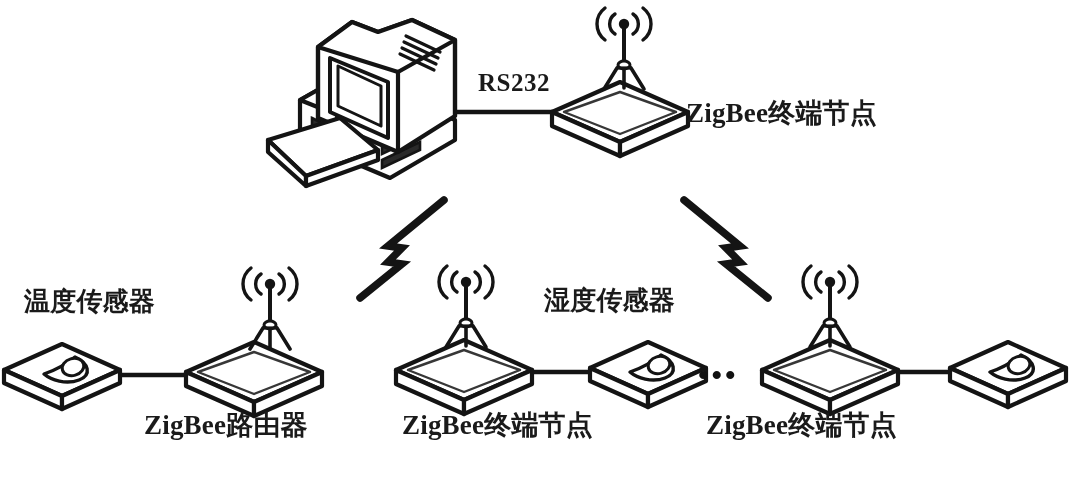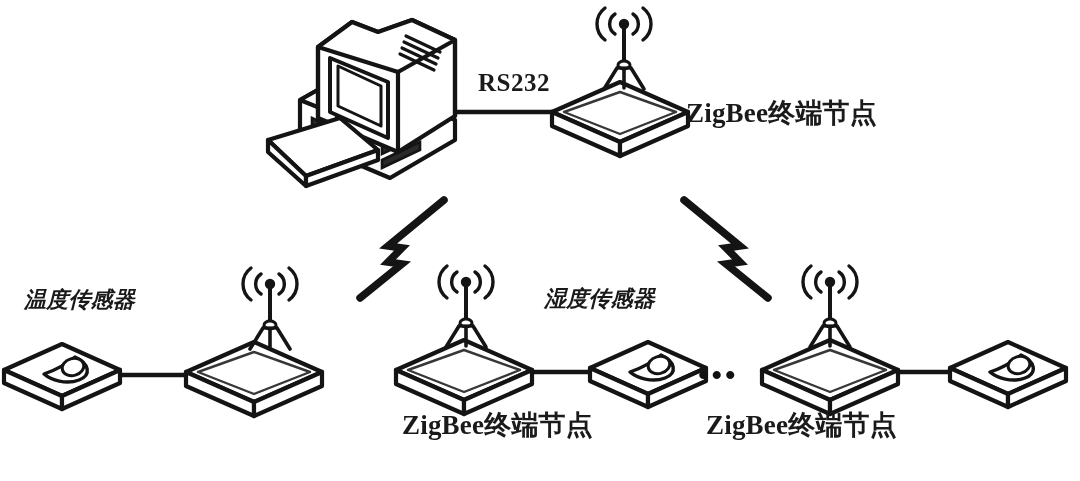--- a/index.html
+++ b/index.html
@@ -13,21 +13,21 @@
   svg#scene{position:absolute;left:0;top:0;width:1080px;height:481px;display:block;}
   .lbl{
     position:absolute;
     font-family:"Liberation Serif","DejaVu Serif",serif;
     color:#1a1a1a;
     white-space:nowrap;
     font-weight:700;
     letter-spacing:0.2px;
     -webkit-font-smoothing:antialiased;
   }
-  .lbl-cn{font-size:22px;line-height:1;font-style:italic;}
+  .lbl-cn{font-size:26px;line-height:1;}
   .lbl-mix{font-size:27px;line-height:1;}
   .lbl-rs{font-size:25px;line-height:1;letter-spacing:0.5px;}
   .lbl-ellipsis{font-size:30px;line-height:1;letter-spacing:3px;color:#111;}
 </style>
 </head>
 <body>
 
 <div id="diagram-root">
 
   <svg id="scene" viewBox="0 0 1080 481">
@@ -164,20 +164,21 @@
 
   <div class="lbl lbl-rs" style="left:478px; top:70px;">RS232</div>
 
   <div class="lbl lbl-mix" style="left:686px; top:100px;">ZigBee终端节点</div>
 
   <div class="lbl lbl-cn" style="left:24px; top:289px;">温度传感器</div>
 
   <div class="lbl lbl-cn" style="left:544px; top:288px;">湿度传感器</div>
 
 
+  <div class="lbl lbl-mix" style="left:144px; top:412px;">ZigBee路由器</div>
 
   <div class="lbl lbl-mix" style="left:402px; top:412px;">ZigBee终端节点</div>
 
   <div class="lbl lbl-mix" style="left:706px; top:412px;">ZigBee终端节点</div>
 
   <div class="lbl lbl-ellipsis" style="left:698px; top:360px;">•••</div>
 
 </div>
 
 </body></html>

